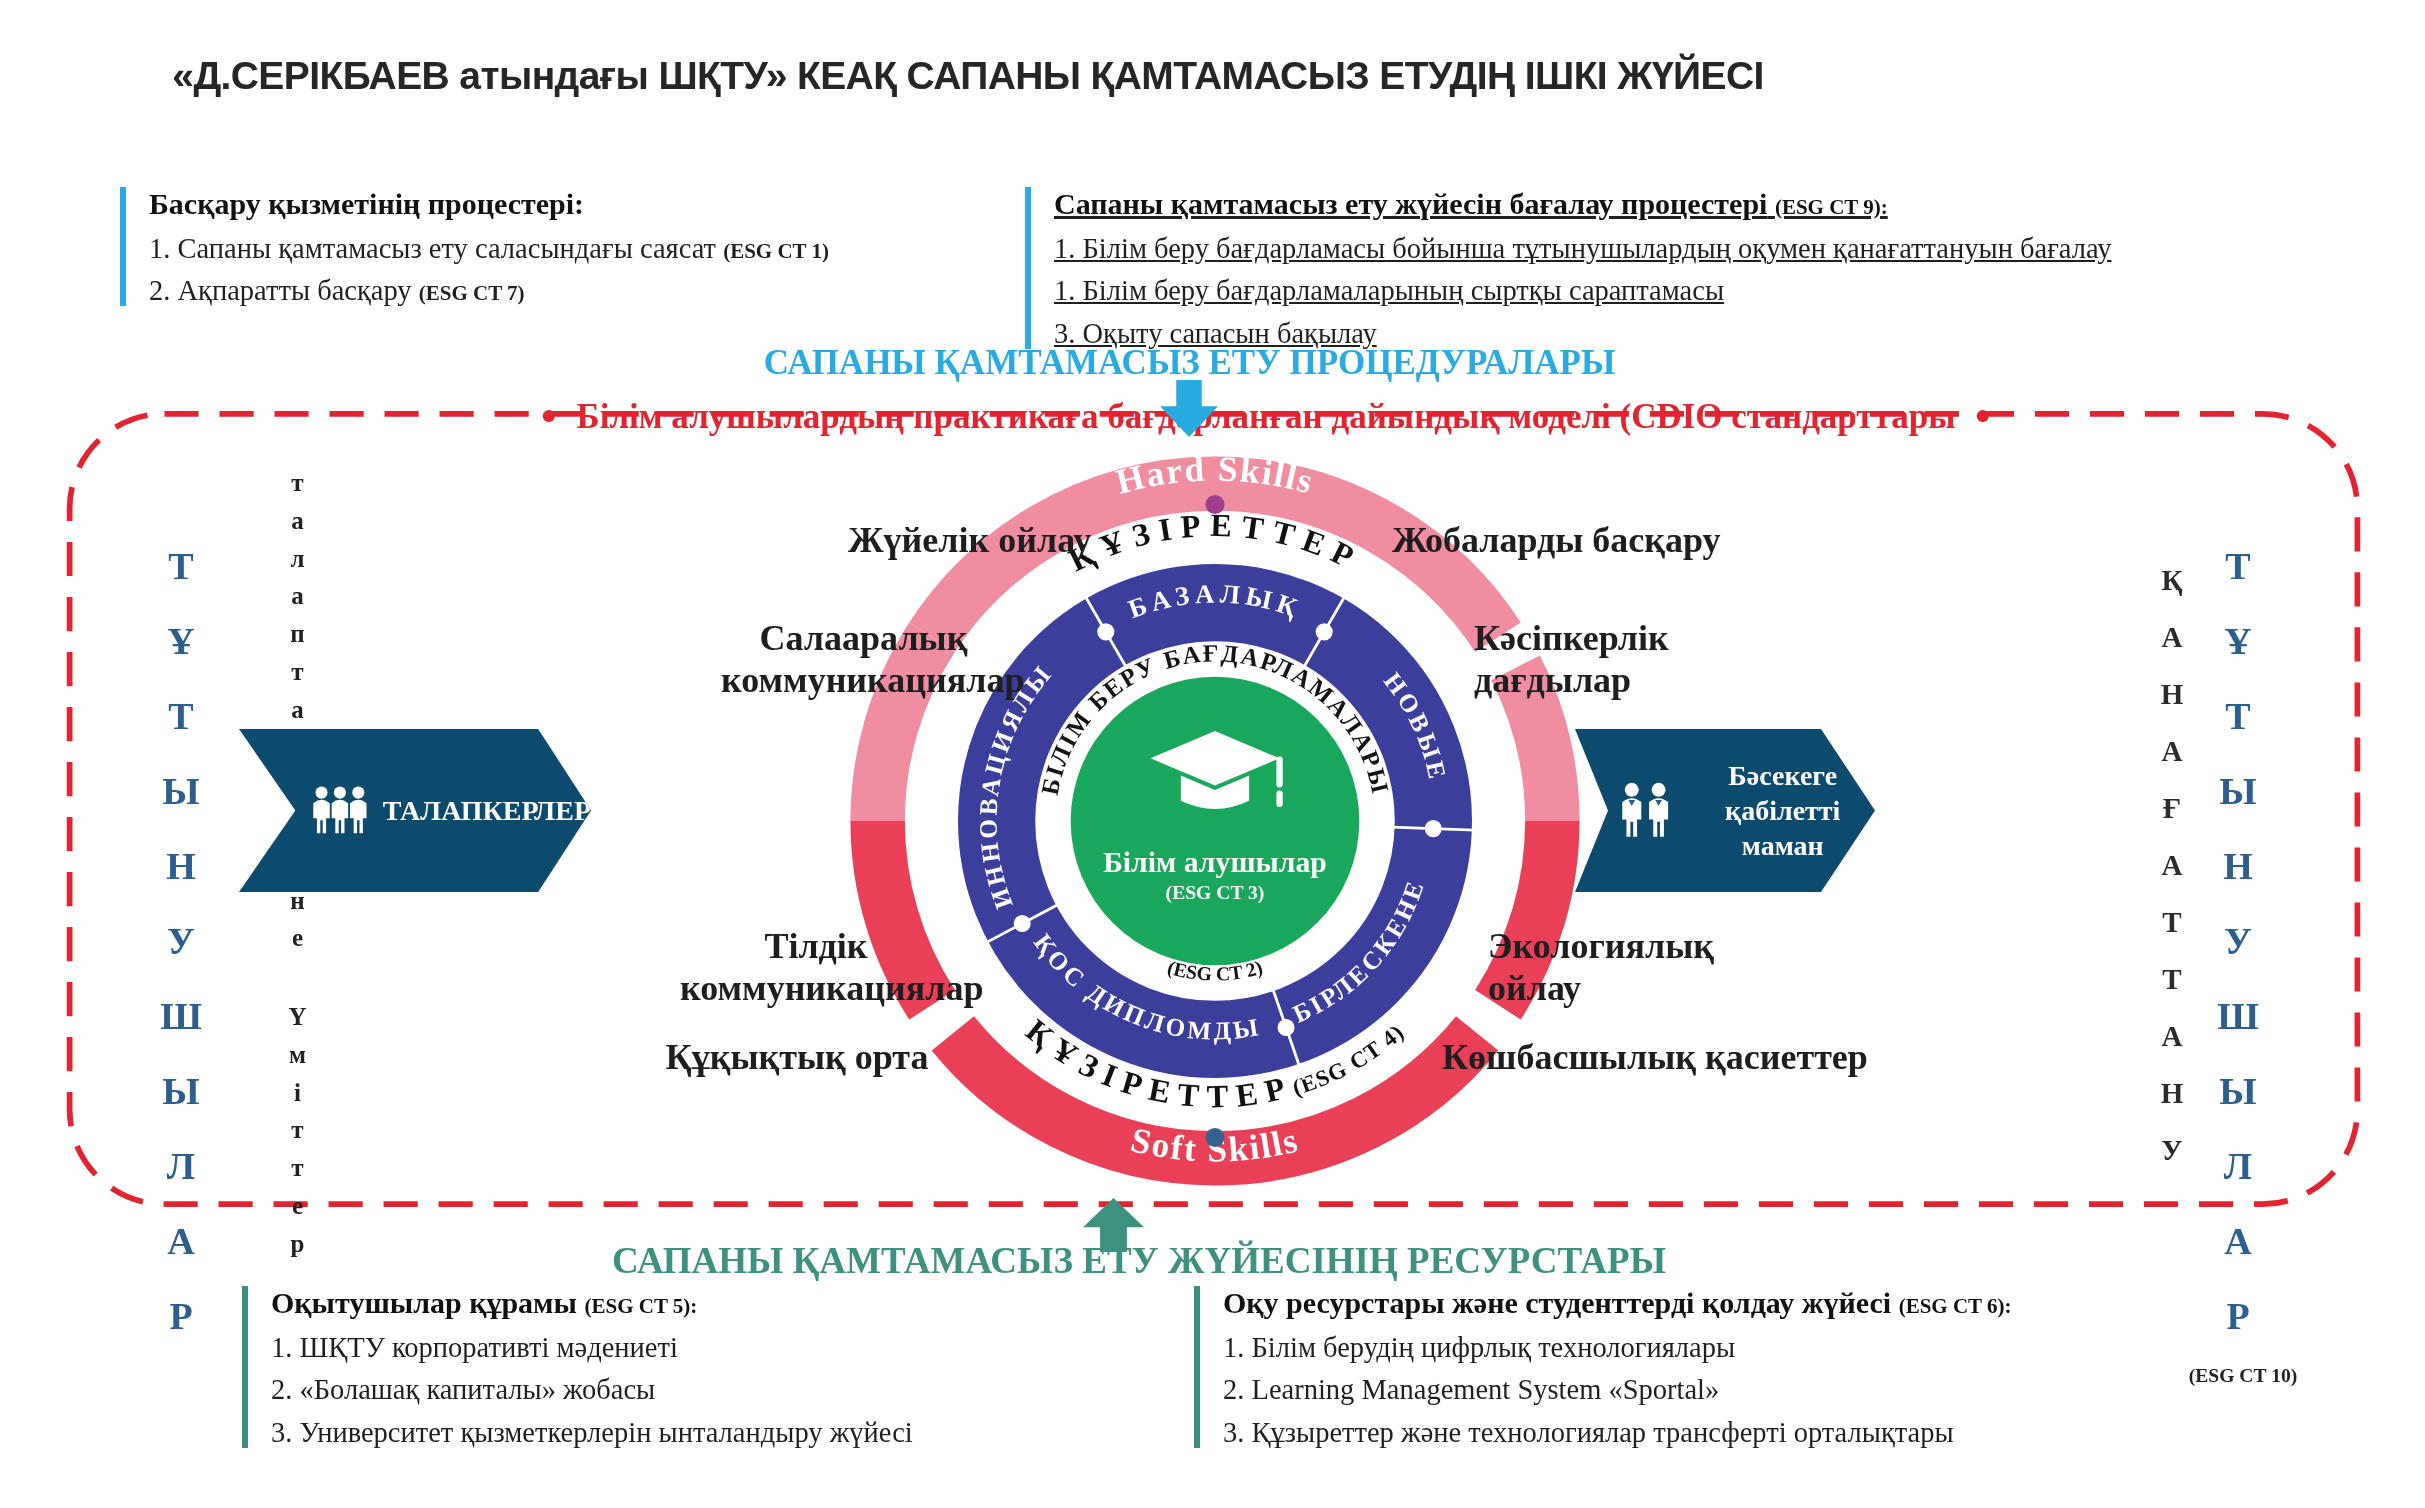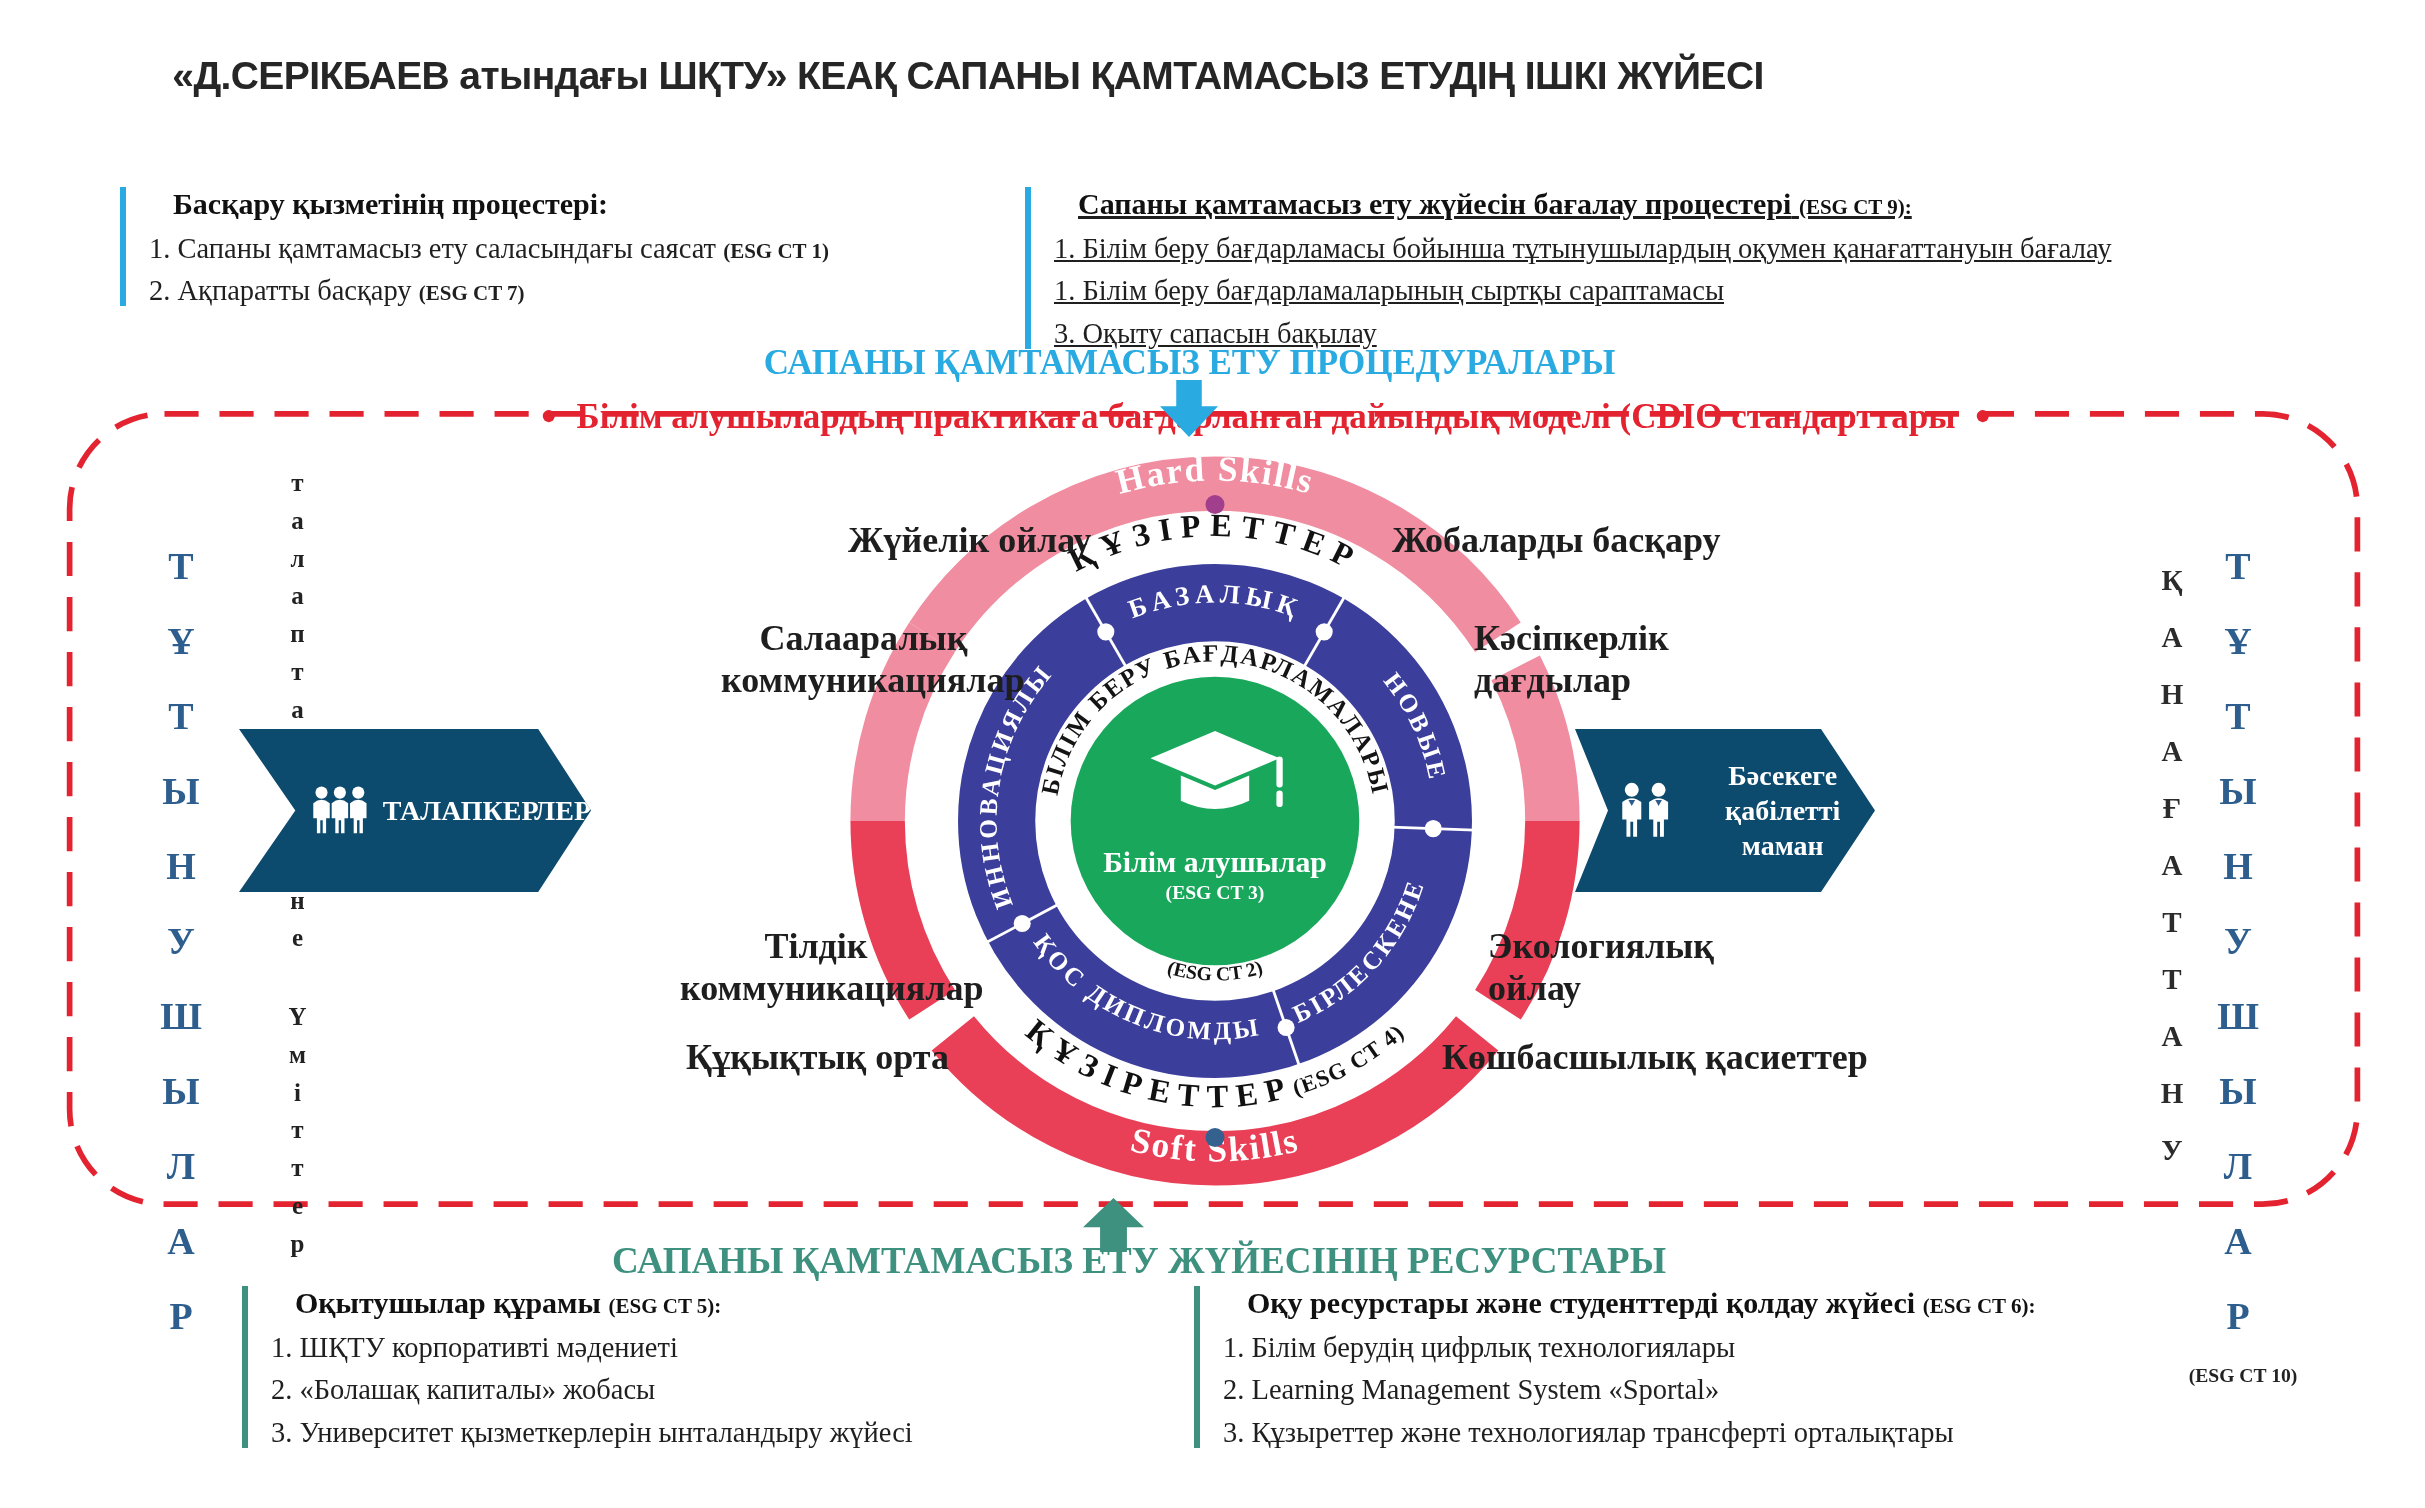--- a/index.html
+++ b/index.html
@@ -9,21 +9,21 @@
 
   .abs { position:absolute; }
   .center { text-align:center; }
 
   
   #main-title { left:0; top:54px; width:1936px; text-align:center;
     font-family:"Liberation Sans", sans-serif; font-weight:bold; font-size:39px;
     letter-spacing:-0.6px; color:#262626; }
 
   .tblock { font-size:28.5px; color:#1f1f1f; }
-  .tblock .hdr { font-weight:bold; font-size:30px; color:#111;margin-left:24px; }
+  .tblock .hdr { font-weight:bold; font-size:30px; color:#111; }
   .tblock .tag { font-weight:bold; font-size:21px; }
   .tblock .item { margin-top:12.7px; line-height:1.05; }
   .bar-blue { border-left:6.3px solid #29ABE2; padding-left:23px; }
   .bar-teal { border-left:6.3px solid #3E907F; padding-left:23px; }
 
   #procedures-heading { left:0; top:343px; width:2379px; text-align:center;
     font-weight:bold; font-size:35px; color:#29ABE2; }
   #resources-heading { left:0; top:1239px; width:2278px; text-align:center;
     font-weight:bold; font-size:37px; color:#3E907F; }
 
@@ -239,21 +239,21 @@
     <text class="c-line1" text-anchor="middle" x="0" y="80">Білім алушылар</text>
     <text class="c-line2" text-anchor="middle" x="0" y="124">(ESG CT 3)</text>
   </svg>
 
   <div class="abs wlabel center" style="left:848px; top:519px; width:228px; white-space:nowrap;">Жүйелік ойлау</div>
   <div class="abs wlabel center" style="left:1392px; top:519px; width:297px; white-space:nowrap;">Жобаларды басқару</div>
   <div class="abs wlabel center" style="left:721px; top:617px; width:285px;">Салааралық коммуникациялар</div>
   <div class="abs wlabel" style="left:1474px; top:617px; width:209px;">Кәсіпкерлік дағдылар</div>
   <div class="abs wlabel center" style="left:680px; top:925px; width:272px;">Тілдік коммуникациялар</div>
   <div class="abs wlabel" style="left:1488px; top:925px; width:221px;">Экологиялық ойлау</div>
-  <div class="abs wlabel center" style="left:645px; top:1036px; width:304px; white-space:nowrap;text-align:right;">Құқықтық орта</div>
+  <div class="abs wlabel center" style="left:645px; top:1036px; width:304px; white-space:nowrap;">Құқықтық орта</div>
   <div class="abs wlabel center" style="left:1442px; top:1036px; width:342px; white-space:nowrap;">Көшбасшылық қасиеттер</div>
 
   <div class="abs block-arrow-up" style="left:1083px; top:1198px; width:61px; height:54px;"></div>
   <div id="resources-heading" class="abs">САПАНЫ ҚАМТАМАСЫЗ ЕТУ ЖҮЙЕСІНІҢ РЕСУРСТАРЫ</div>
 
   <div class="abs tblock bar-teal" style="left:242px; top:1286px; width:936px;">
     <div class="hdr"><span>Оқытушылар құрамы</span> <span class="tag">(ESG CT 5):</span></div>
     <div class="item">1. ШҚТУ корпоративті мәдениеті</div>
     <div class="item">2. «Болашақ капиталы» жобасы</div>
     <div class="item">3. Университет қызметкерлерін ынталандыру жүйесі</div>

